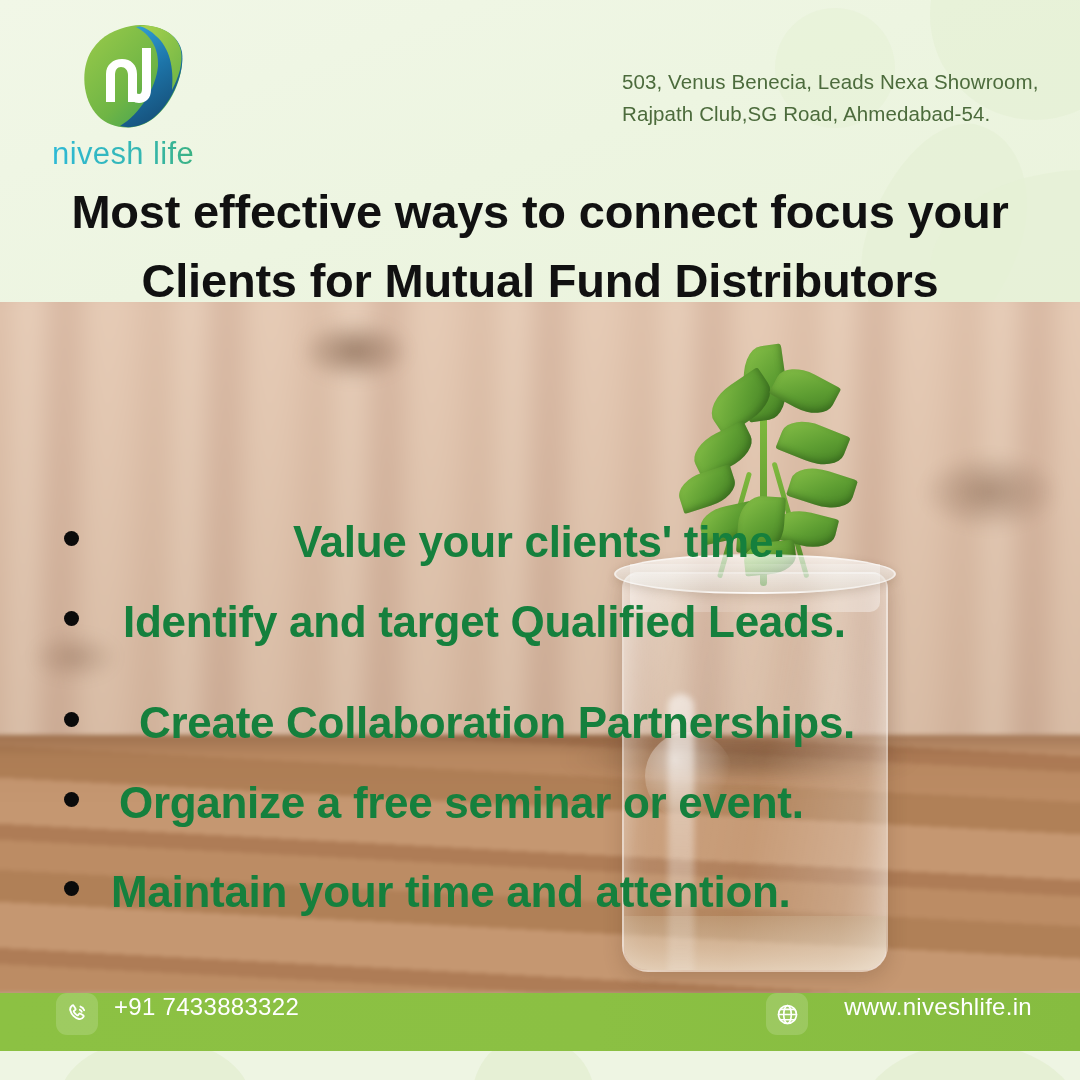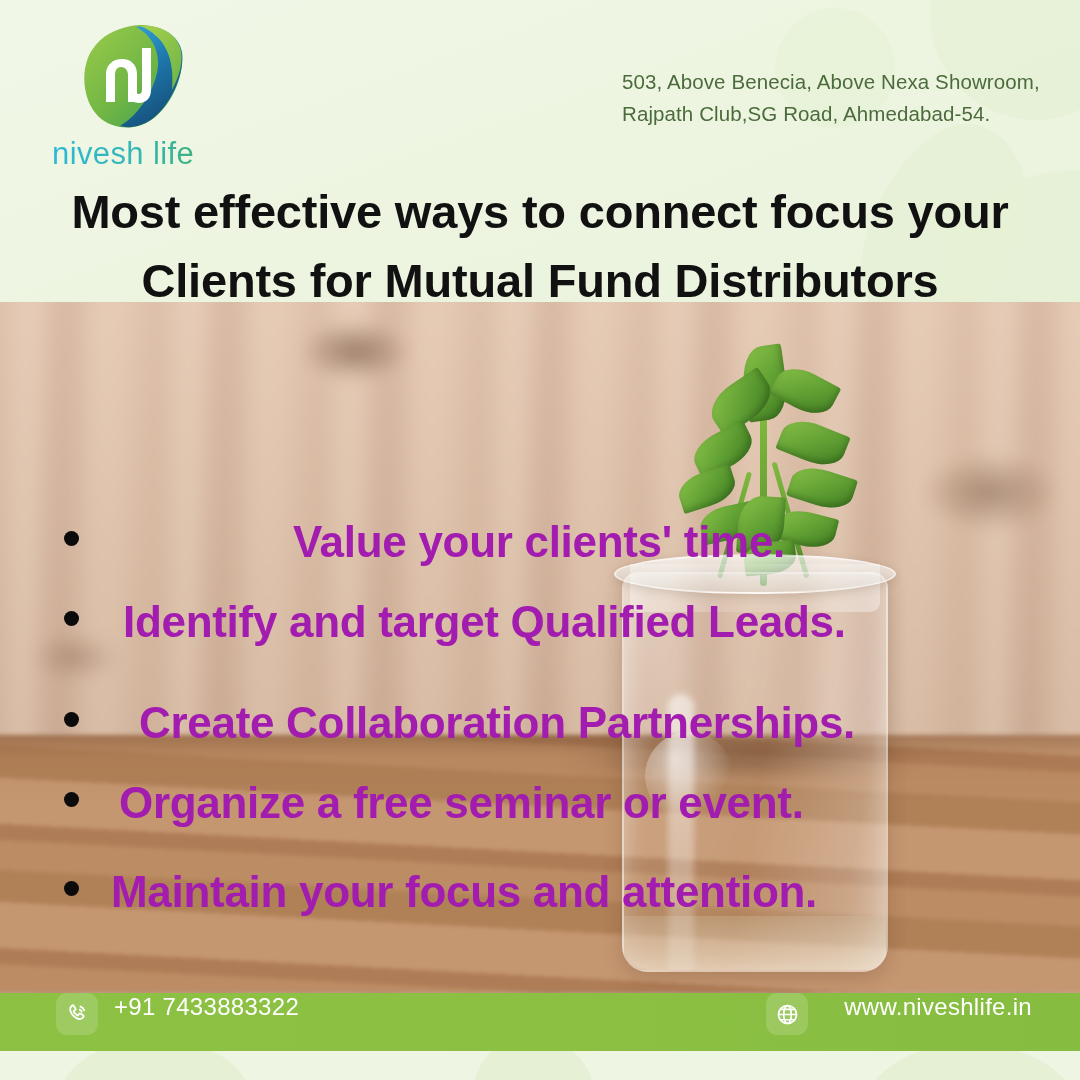--- a/index.html
+++ b/index.html
@@ -241,21 +241,21 @@
     border-radius: 4px;
   }
 
   
   .bullets {
     position: absolute;
     left: 0; top: 302px;
     width: 1046px;
     height: 691px;
     padding: 216px 18px 0 64px;
-    color: #a21caf;
+    color: #15803d;
   }
   .bullet-row {
     display: flex;
     align-items: baseline;
     font-size: 44px;
     font-weight: 700;
     letter-spacing: -.3px;
     line-height: 1.1;
     margin-bottom: 32px;
   }
@@ -359,21 +359,21 @@
         <path d="M53 4 C74 0 98 10 103 28 C108 48 96 80 76 96 C58 110 34 108 20 94 C4 78 2 46 14 28 C24 13 38 7 53 4 Z" fill="url(#gGreen)"></path>
         <path d="M58 5 C80 1 101 12 104 30 C107 50 94 82 74 97 C64 104 52 107 42 104 C62 92 78 66 80 44 C81 26 72 12 58 5 Z" fill="url(#gBlue)"></path>
         <path d="M62 4 C82 2 100 12 103 29 C105 41 101 55 94 68 C96 46 92 26 78 14 C73 9 68 6 62 4 Z" fill="url(#gLime)"></path>
         <path d="M28 80 L28 52 C28 43 35 37 44 37 C53 37 59 43 59 52 L59 80 L50 80 L50 53 C50 48 47 45 43 45 C39 45 37 48 37 53 L37 80 Z" fill="#FFFFFF"></path>
         <path d="M64 26 L73 26 L73 68 C73 76 68 81 61 81 C56 81 52 78 50 74 L57 69 C58 71 59 72 61 72 C63 72 64 70 64 67 Z" fill="#FFFFFF"></path>
       </svg>
       <div class="logo-word">nivesh life</div>
     </div>
 
     <div class="address">
-      <div>503, Above Benecia, Above Nexa Showroom,</div>
+      <div>503, Venus Benecia, Leads Nexa Showroom,</div>
       <div>Rajpath Club,SG Road, Ahmedabad-54.</div>
     </div>
 
     <div class="headline">Most effective ways to connect focus your Clients for Mutual Fund Distributors</div>
   </div>
 
   <div class="photo">
     <div class="wood-back"></div>
     <div class="wood-knot knot1"></div>
     <div class="wood-knot knot2"></div>
@@ -423,21 +423,21 @@
     <div class="bullet-row r1">
       <span class="bullet-dot"></span>
       <span class="bullet-text">Create Collaboration Partnerships.</span>
     </div>
     <div class="bullet-row r3">
       <span class="bullet-dot"></span>
       <span class="bullet-text">Organize a free seminar or event.</span>
     </div>
     <div class="bullet-row r4">
       <span class="bullet-dot"></span>
-      <span class="bullet-text">Maintain your focus and attention.</span>
+      <span class="bullet-text">Maintain your time and attention.</span>
     </div>
   </div>
 
   <div class="footer-bg">
     <div class="foot-blob fb1"></div>
     <div class="foot-blob fb2"></div>
     <div class="foot-blob fb3"></div>
   </div>
 
   <div class="footer-bar">

